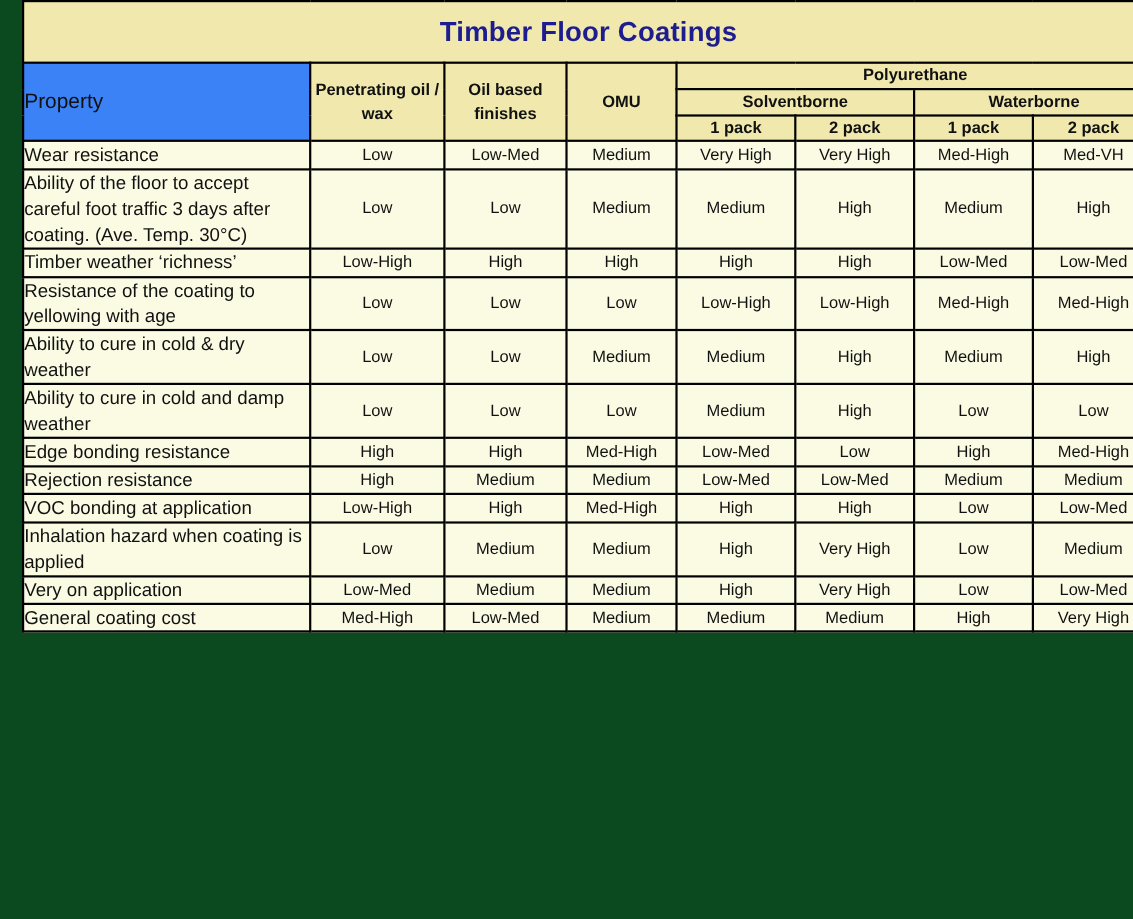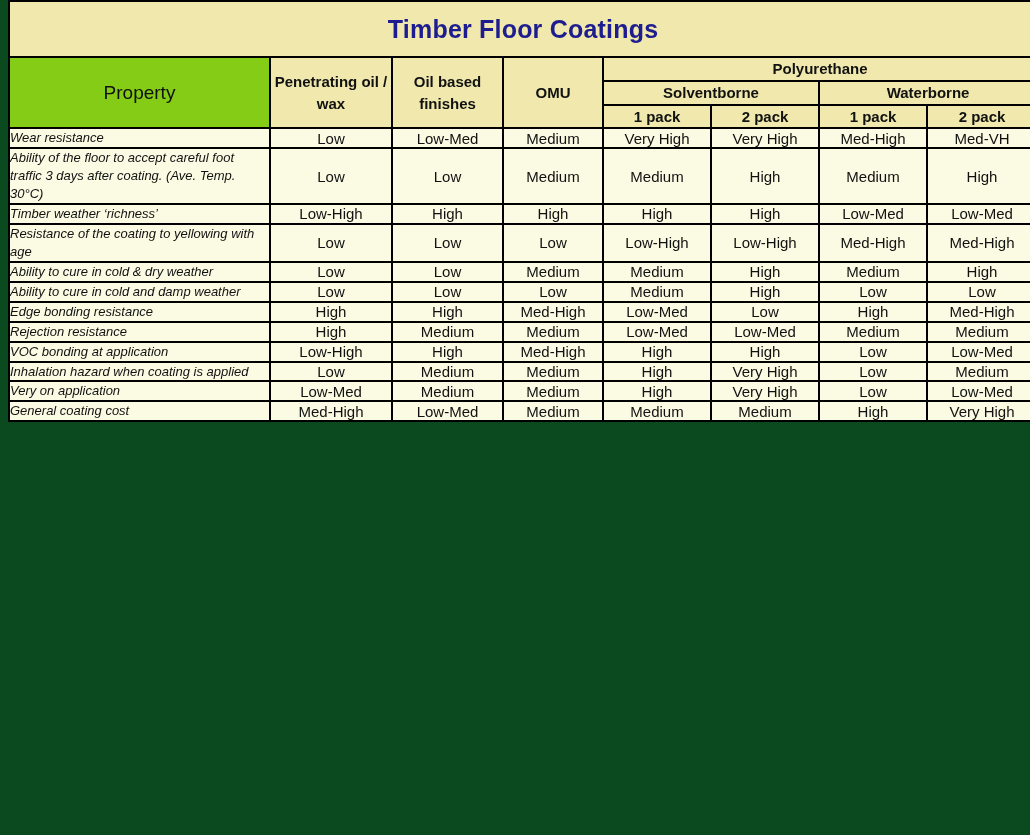--- a/index.html
+++ b/index.html
@@ -13,21 +13,21 @@
     height: 835px;
     overflow: hidden;
     font-family: "Liberation Sans", sans-serif;
   }
 
   .page {
     width: 1030px;
     height: 835px;
     box-sizing: border-box;
     background: #0b4a1e;
-    padding-left: 8px;
+    padding-left: 20px;
     overflow: hidden;
   }
 
   table.grid {
     border-collapse: collapse;
     table-layout: fixed;
     width: 1028px;
     background: #fbfbe4;
   }
 
@@ -56,38 +56,37 @@
   td.hd {
     background: #f0e8ad;
     text-align: center;
     color: #1a1ad2;
     font-size: 15px;
     font-weight: bold;
     line-height: 1.45;
     padding: 3px 2px;
   }
   td.hd-prop {
-    background: #84cc16;
-    text-align: center;
+    background: #3b82f6;
+    text-align: left;
     vertical-align: bottom;
     color: #111111;
     font-size: 19px;
     font-weight: normal;
     padding: 0 0 8px 10px;
     margin-top: 31px;
   }
 
   
   td.prop {
     background: #fbfbe4;
     text-align: left;
-    font-size: 13px;
+    font-size: 17px;
     line-height: 1.38;
     padding: 6px 8px 6px 10px;
-    font-style: italic;
   }
   td.val {
     background: #fbfbe4;
     text-align: center;
     font-size: 15px;
     padding: 6px 3px;
     white-space: nowrap;
   }
 
   .thick-left { border-left-width: 3px; }

